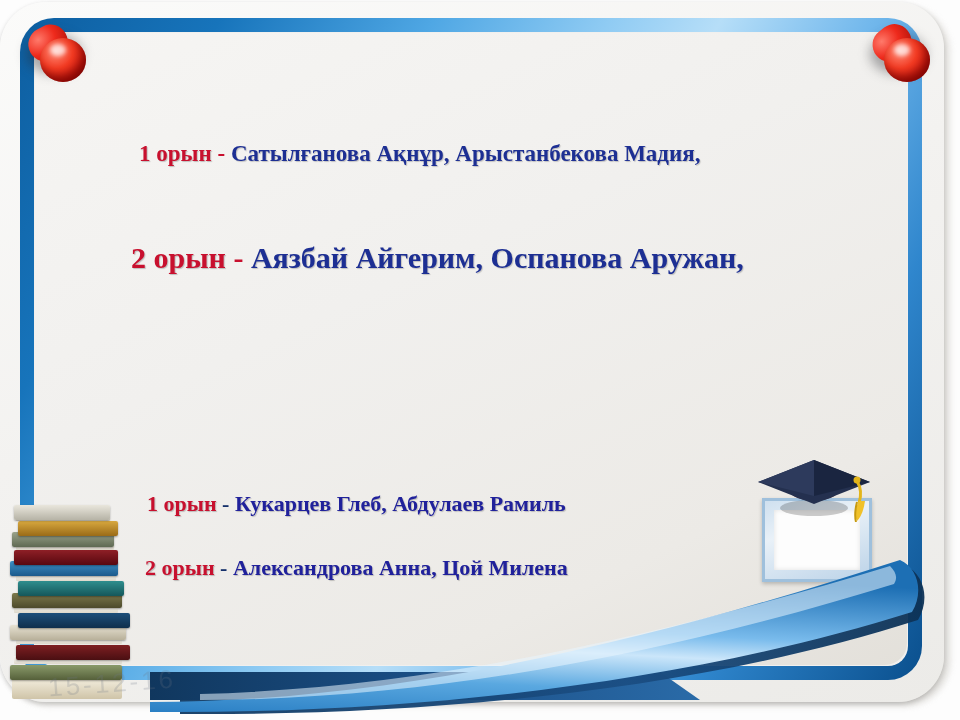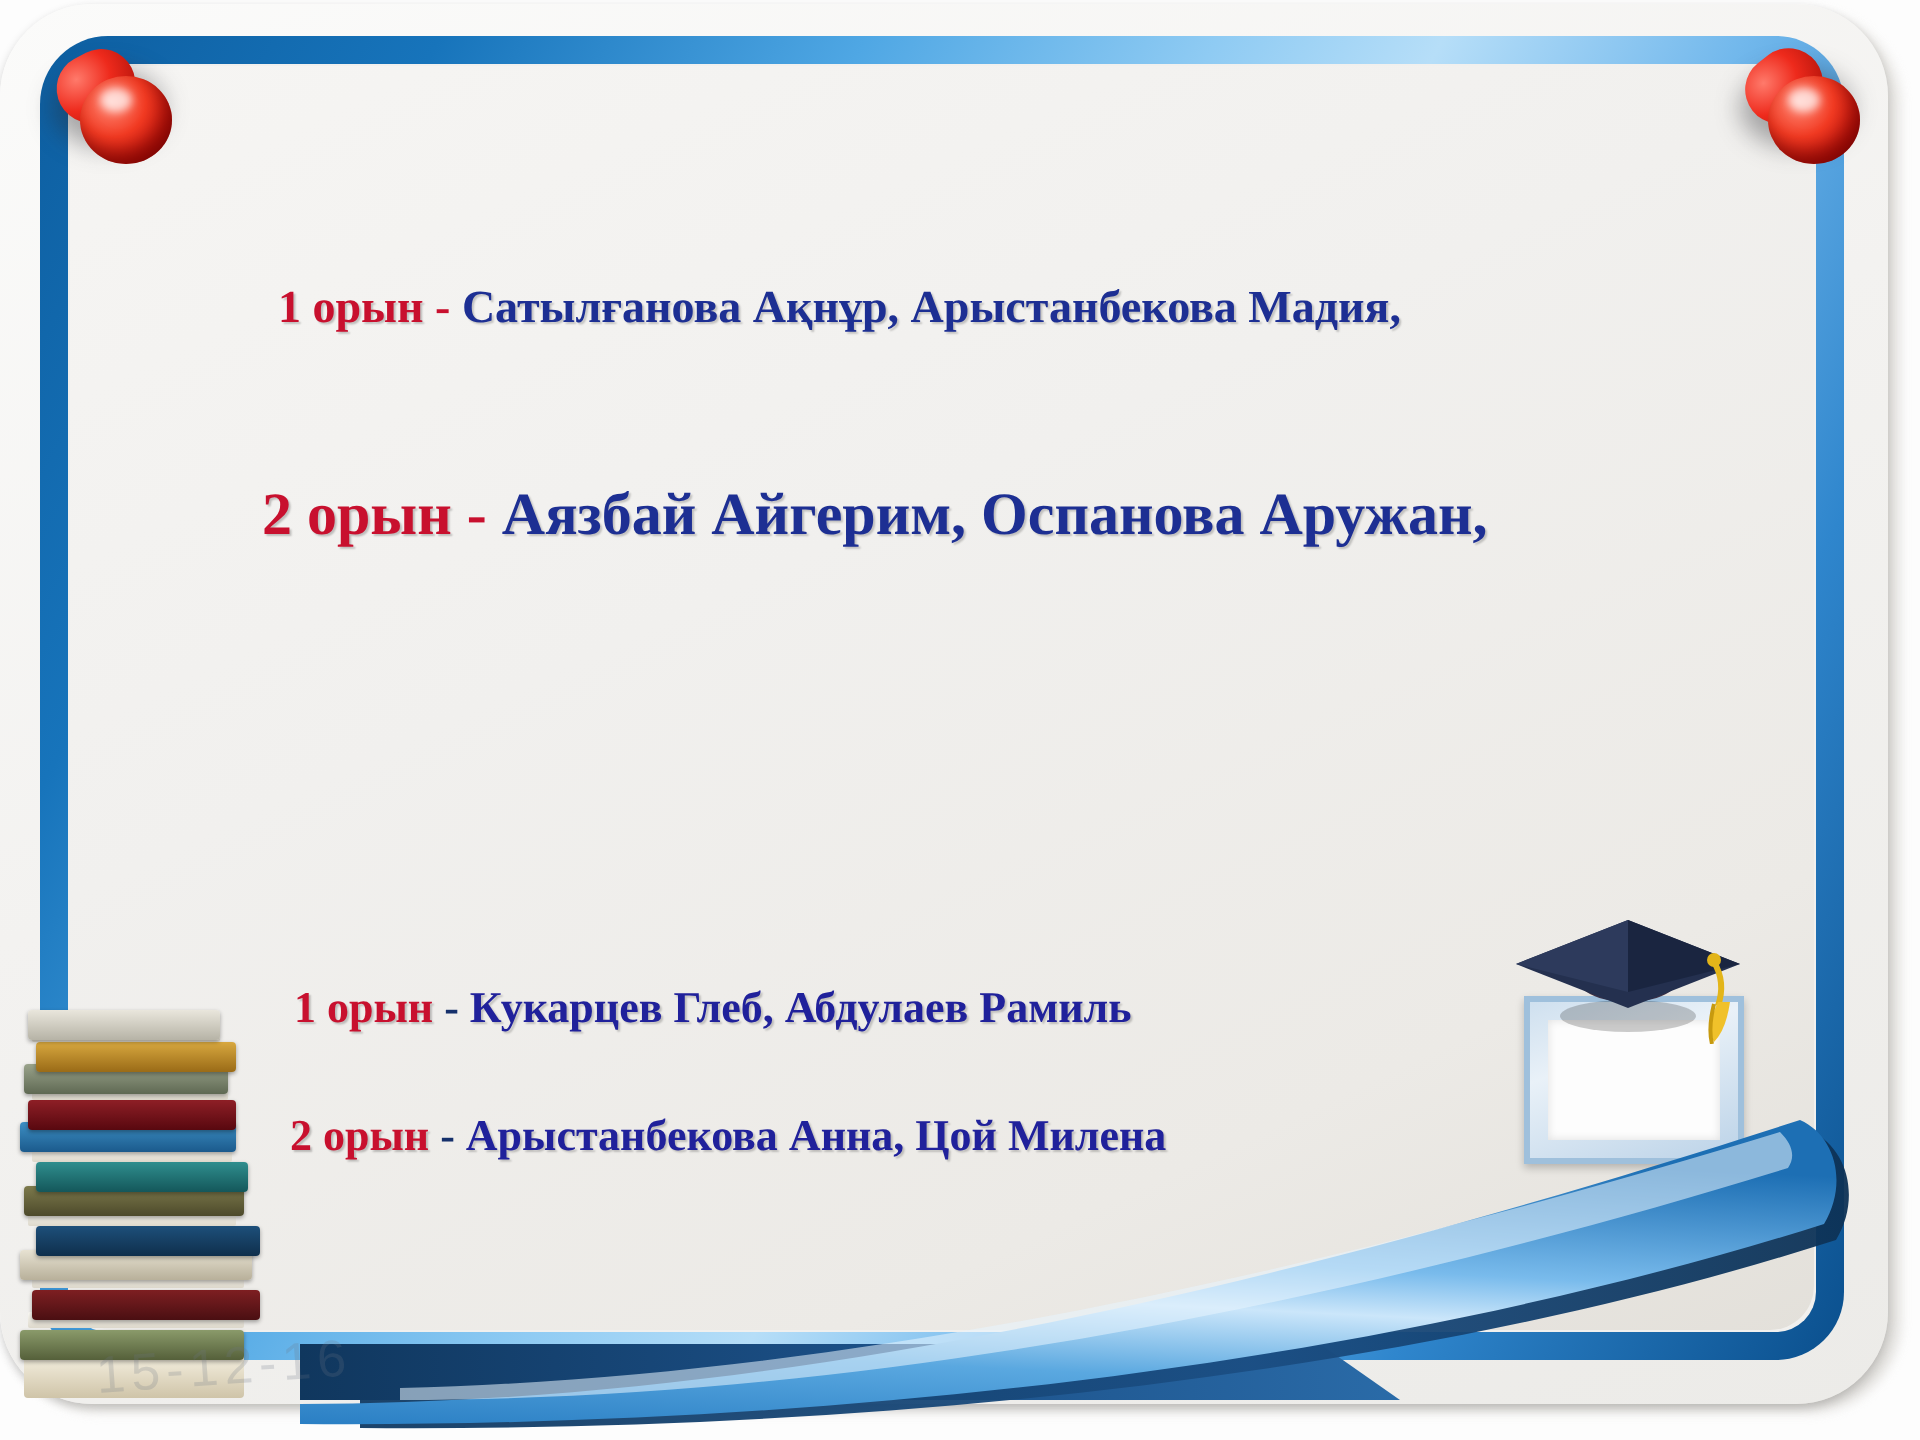--- a/index.html
+++ b/index.html
@@ -160,21 +160,21 @@
 
     <div class="row" id="rus-1">
       <span class="place">1 орын</span>
       <span class="dash-blue">-</span>
       <span class="names-2">Кукарцев Глеб,  Абдулаев Рамиль</span>
     </div>
 
     <div class="row" id="rus-2">
       <span class="place">2 орын</span>
       <span class="dash-blue">-</span>
-      <span class="names-2">Арыстанбекова Анна,  Цой Милена</span>
+      <span class="names-2">Александрова Анна,  Цой Милена</span>
     </div>
 
 
     <div class="diploma" style="left:727px;top:465px;">
       <div class="diploma-inner"></div>
     </div>
     <svg class="cap" style="left:721px;top:423px;" viewBox="0 0 120 66">
       <ellipse cx="58" cy="52" rx="34" ry="8" fill="rgba(0,0,0,.20)"></ellipse>
       <path d="M30 26 q2 18 28 18 q26 0 28 -18 l0 -6 -56 0 z" fill="#5d4a63"></path>
       <path d="M30 26 q2 18 28 18 q26 0 28 -18" fill="none" stroke="#3e3145" stroke-width="1.5"></path>

